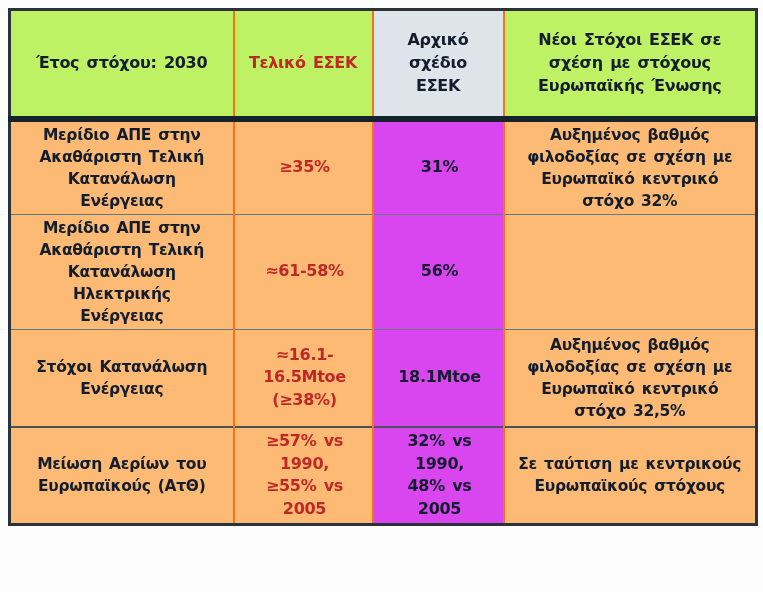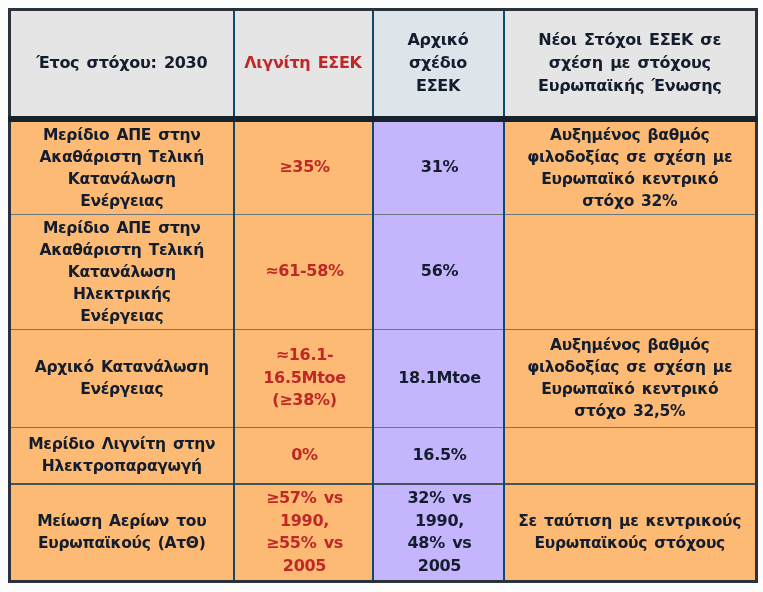--- a/index.html
+++ b/index.html
@@ -23,21 +23,21 @@
     font-weight: 700;
     color: #131d2e;
   }
   col.c1 { width: 224px; }
   col.c2 { width: 139px; }
   col.c3 { width: 131px; }
   col.c4 { width: 253px; }
 
   th, td {
     box-sizing: border-box;
-    border-left: 2px solid #0c4a6e;
+    border-left: 2px solid #f97316;
     padding: 2px 8px;
     text-align: center;
     vertical-align: middle;
     white-space: pre-line;
     font-size: 15.5px;
     line-height: 1.42;
     letter-spacing: -0.3px;
     word-spacing: 2px;
   }
   th:first-child, td:first-child { border-left: none; text-align: center; }
@@ -46,44 +46,44 @@
   tbody tr { border-top: 1px solid #6a7781; }
   tbody tr.first { border-top: none; }
   tbody tr.thick-top { border-top: 2px solid #46525c; }
 
   tr.r1 { height: 93px; }
   tr.r2 { height: 114px; }
   tr.r3 { height: 98px; }
   tr.r4 { height: 57px; }
   tr.r5 { height: 94px; }
 
-  .teal  { background: #e5e5e5; }
+  .teal  { background: #bef264; }
   .hgray { background: #dde4ea; }
   .blue  { background: #fdba74; }
-  .gray  { background: #c4b5fd; }
+  .gray  { background: #d946ef; }
 
   .red   { color: #bf2826; }
   .hdr   { font-size: 16px; }
   .val   { font-size: 16px; padding-left: 11px; }
 </style>
 </head>
 <body>
 
 <div class="page">
   <table class="necp">
     <colgroup>
         <col class="c1">
         <col class="c2">
         <col class="c3">
         <col class="c4">
       </colgroup>
     <thead>
       <tr>
         <th class="teal hdr">Έτος στόχου: 2030</th>
-        <th class="teal hdr red">Λιγνίτη ΕΣΕΚ</th>
+        <th class="teal hdr red">Τελικό ΕΣΕΚ</th>
         <th class="hgray hdr">Αρχικό
 σχέδιο
 ΕΣΕΚ</th>
         <th class="teal hdr">Νέοι Στόχοι  ΕΣΕΚ σε
 σχέση με στόχους
 Ευρωπαϊκής Ένωσης</th>
       </tr>
     </thead>
     <tbody>
       <tr class="r1 first">
@@ -102,37 +102,30 @@
         <td class="blue">Μερίδιο ΑΠΕ στην
 Ακαθάριστη Τελική
 Κατανάλωση
 Ηλεκτρικής
 Ενέργειας</td>
         <td class="blue red val">≈61-58%</td>
         <td class="gray val">56%</td>
         <td class="blue"></td>
       </tr>
       <tr class="r3">
-        <td class="blue">Αρχικό Κατανάλωση
+        <td class="blue">Στόχοι Κατανάλωση
 Ενέργειας</td>
         <td class="blue red val">≈16.1-
 16.5Mtoe
 (≥38%)</td>
         <td class="gray val">18.1Mtoe</td>
         <td class="blue">Αυξημένος βαθμός
 φιλοδοξίας σε σχέση με
 Ευρωπαϊκό κεντρικό
 στόχο 32,5%</td>
-      </tr>
-      <tr class="r4">
-        <td class="blue">Μερίδιο Λιγνίτη στην
-Ηλεκτροπαραγωγή</td>
-        <td class="blue red val">0%</td>
-        <td class="gray val">16.5%</td>
-        <td class="blue"></td>
       </tr>
       <tr class="r5 thick-top">
         <td class="blue">Μείωση Αερίων του
 Ευρωπαϊκούς (ΑτΘ)</td>
         <td class="blue red val">≥57% vs
 1990,
 ≥55% vs
 2005</td>
         <td class="gray val">32% vs
 1990,

